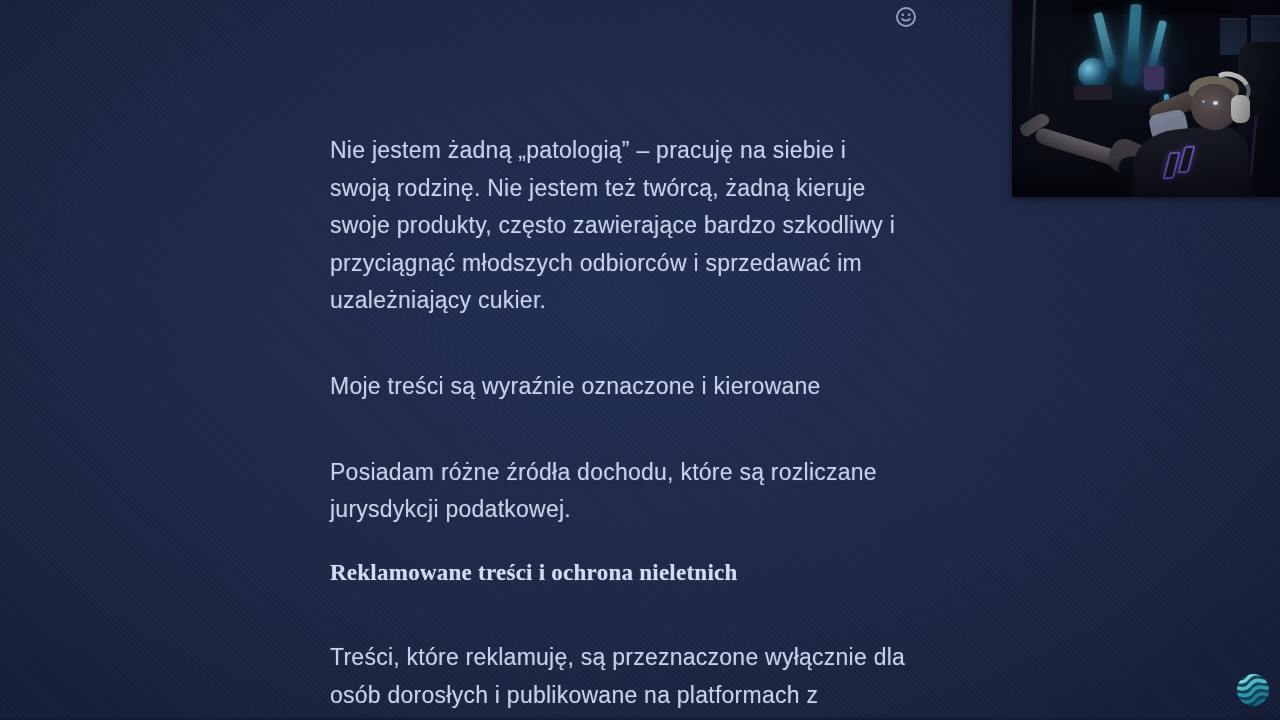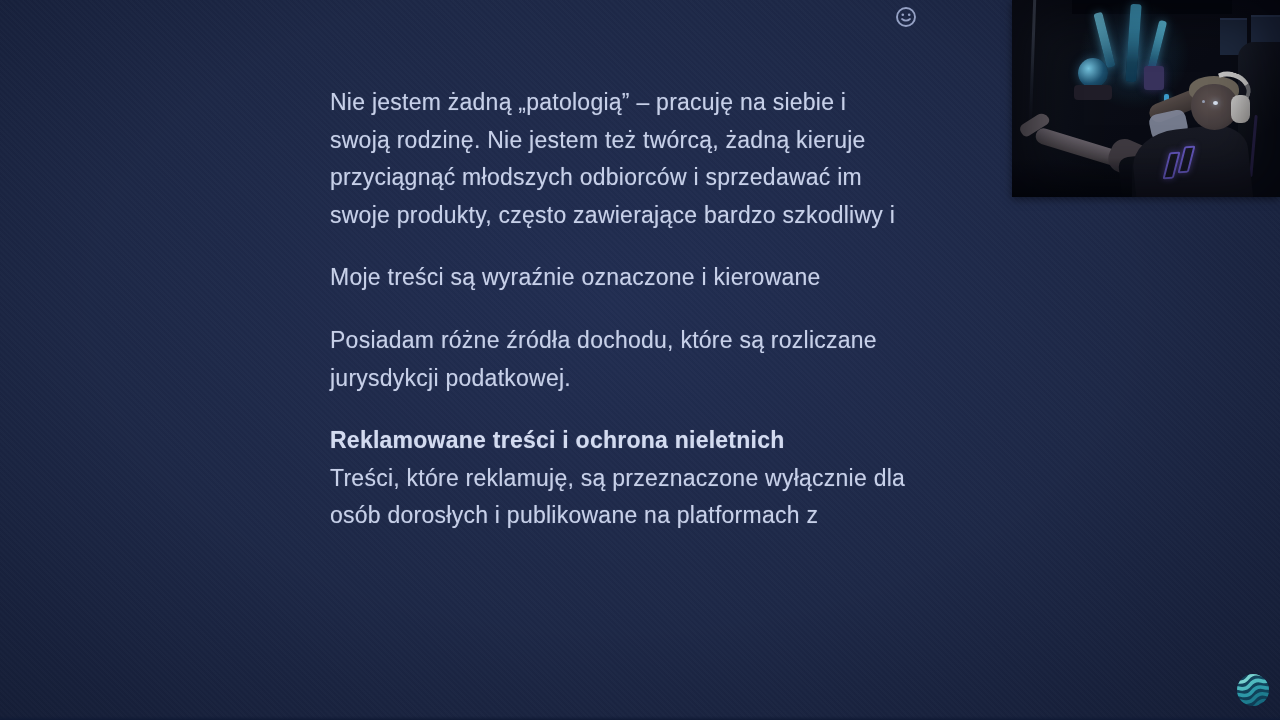--- a/index.html
+++ b/index.html
@@ -28,25 +28,26 @@
     opacity: .85; cursor: pointer;
   }
 
   
   .doc {
     position: absolute; left: 330px; top: 84px; width: 640px;
     color: #c7d0e8;
     font-size: 23px; line-height: 37.6px; letter-spacing: .25px;
     text-shadow: 0 0 1px rgba(190,202,232,.45);
   }
-  .para { margin-bottom: 25px; }
+  .para { margin-bottom: 25px; margin-top: 48px; }
   .ln { white-space: nowrap; }
   .doc-heading {
     font-weight: bold; color: #d3dbf0;
     text-shadow: 0 0 1px rgba(205,215,240,.55);
+    font-family: Liberation Serif, serif;
   }
 
   
   .webcam {
     position: absolute; left: 1012px; top: 0; width: 268px; height: 197px;
     background: linear-gradient(135deg, #0c0f16 0%, #080a10 55%, #060810 100%);
     overflow: hidden;
     box-shadow: 0 2px 8px rgba(0,0,5,.5);
   }
   .webcam * { position: absolute; }
@@ -188,22 +189,23 @@
     <circle cx="7.8" cy="8.8" r="1.3" fill="#a9b6da"></circle>
     <circle cx="14.2" cy="8.8" r="1.3" fill="#a9b6da"></circle>
     <path d="M7 13 q4 3.4 8 0" fill="none" stroke="#a9b6da" stroke-width="1.7" stroke-linecap="round"></path>
   </svg>
 </div>
 
 <div class="doc">
   <div class="para">
     <div class="ln">Nie jestem żadną „patologią” – pracuję na siebie i</div>
     <div class="ln">swoją rodzinę. Nie jestem też twórcą, żadną kieruje</div>
+    <div class="ln">swoje produkty, często zawierające bardzo szkodliwy i</div>
     <div class="ln">przyciągnąć młodszych odbiorców i sprzedawać im</div>
-    <div class="ln">swoje produkty, często zawierające bardzo szkodliwy i</div>
+    <div class="ln">uzależniający cukier.</div>
   </div>
   <div class="para">
     <div class="ln">Moje treści są wyraźnie oznaczone i kierowane</div>
   </div>
   <div class="para">
     <div class="ln">Posiadam różne źródła dochodu, które są rozliczane</div>
     <div class="ln">jurysdykcji podatkowej.</div>
   </div>
   <div>
     <div class="ln doc-heading">Reklamowane treści i ochrona nieletnich</div>

